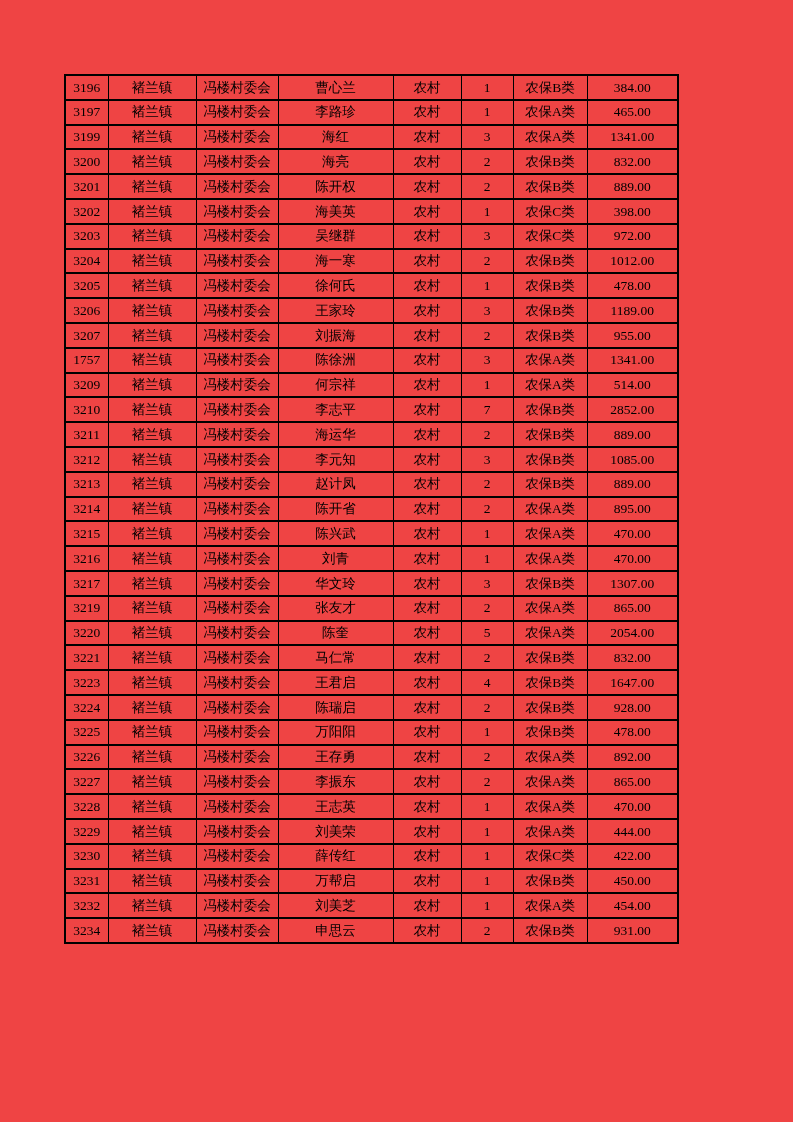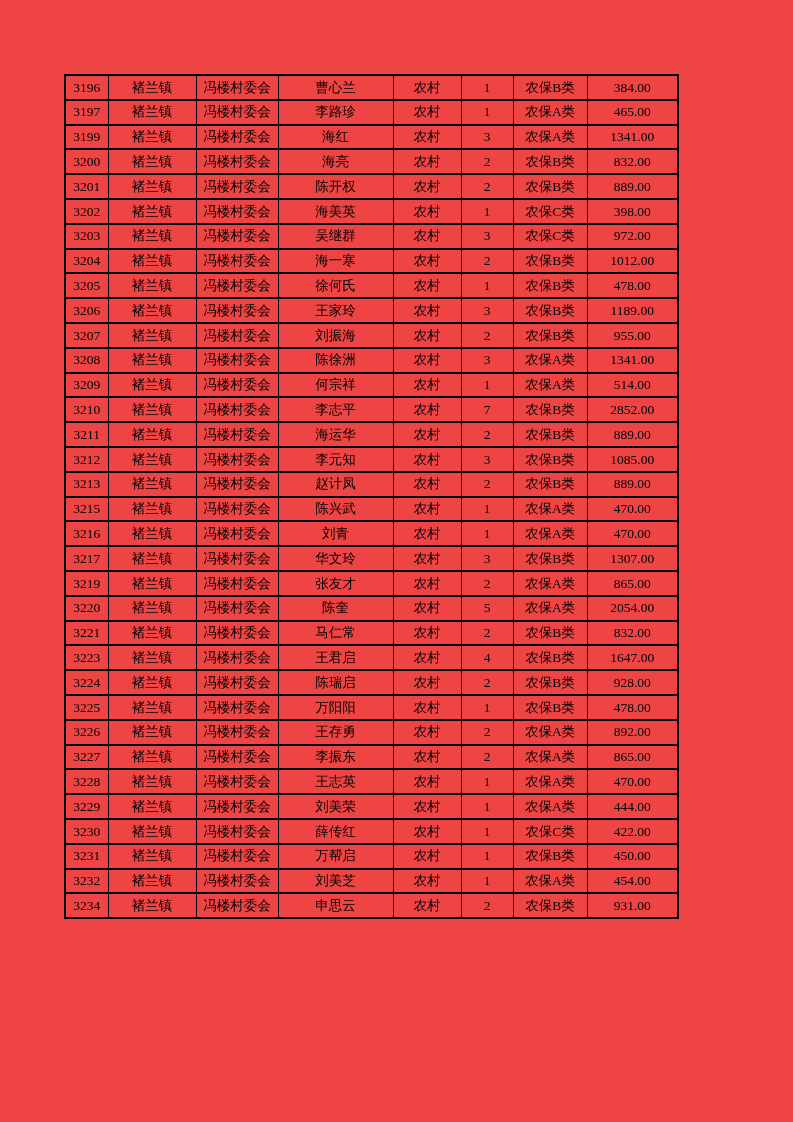--- a/index.html
+++ b/index.html
@@ -176,21 +176,21 @@
           <td>3207</td>
           <td>褚兰镇</td>
           <td>冯楼村委会</td>
           <td>刘振海</td>
           <td>农村</td>
           <td>2</td>
           <td>农保B类</td>
           <td>955.00</td>
         </tr>
         <tr>
-          <td>3208</td>
+          <td>1757</td>
           <td>褚兰镇</td>
           <td>冯楼村委会</td>
           <td>陈徐洲</td>
           <td>农村</td>
           <td>3</td>
           <td>农保A类</td>
           <td>1341.00</td>
         </tr>
         <tr>
           <td>3209</td>
@@ -234,20 +234,30 @@
         </tr>
         <tr>
           <td>3213</td>
           <td>褚兰镇</td>
           <td>冯楼村委会</td>
           <td>赵计凤</td>
           <td>农村</td>
           <td>2</td>
           <td>农保B类</td>
           <td>889.00</td>
+        </tr>
+        <tr>
+          <td>3214</td>
+          <td>褚兰镇</td>
+          <td>冯楼村委会</td>
+          <td>陈开省</td>
+          <td>农村</td>
+          <td>2</td>
+          <td>农保A类</td>
+          <td>895.00</td>
         </tr>
         <tr>
           <td>3215</td>
           <td>褚兰镇</td>
           <td>冯楼村委会</td>
           <td>陈兴武</td>
           <td>农村</td>
           <td>1</td>
           <td>农保A类</td>
           <td>470.00</td>

